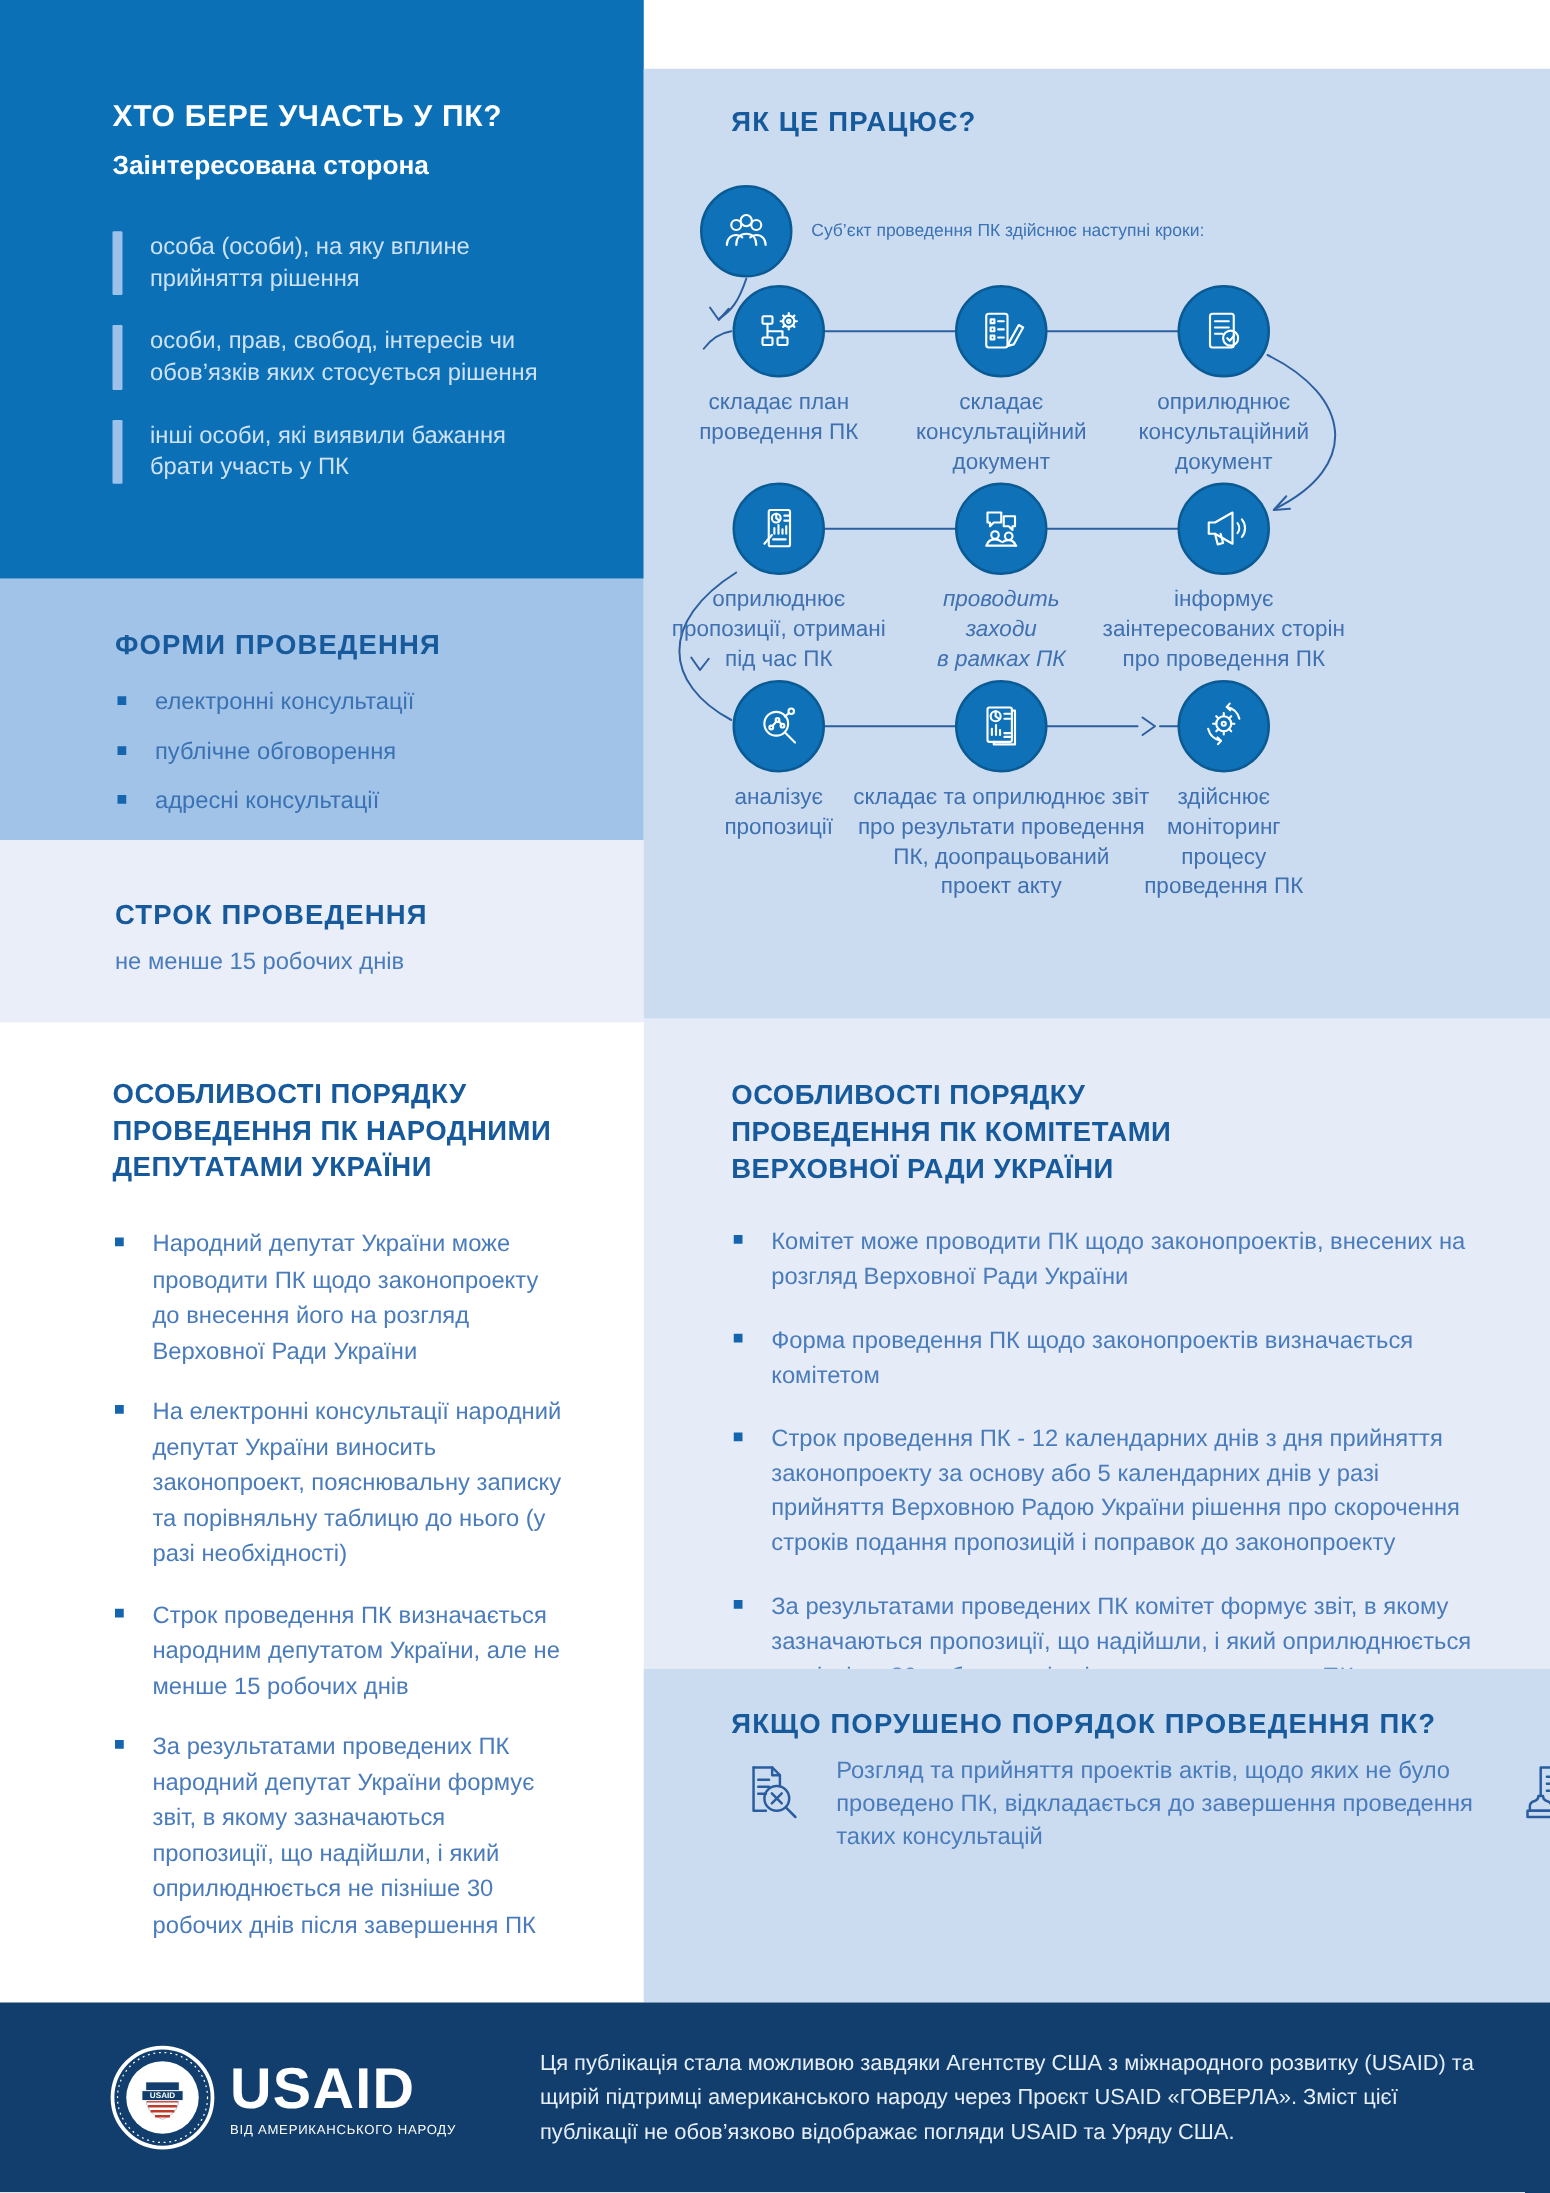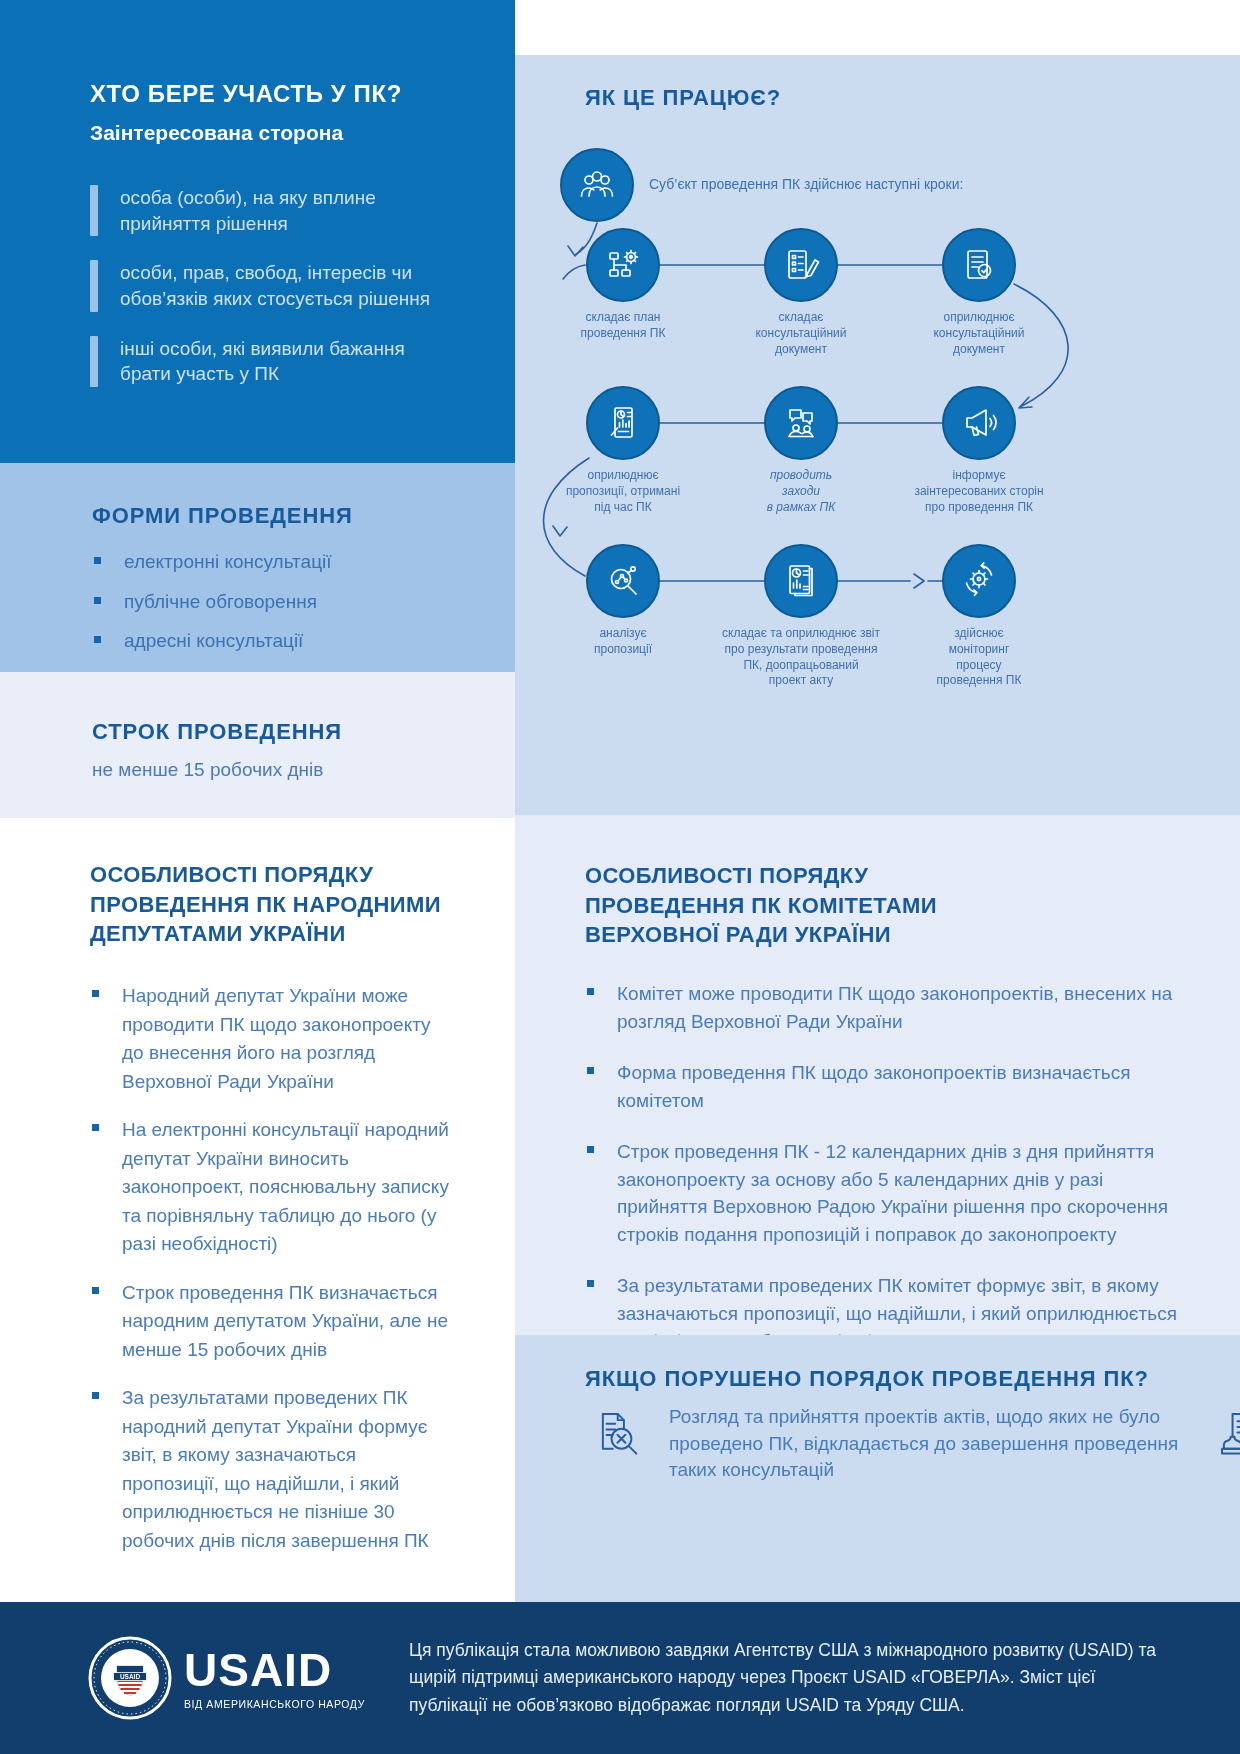--- a/index.html
+++ b/index.html
@@ -38,36 +38,36 @@
   .how-panel { position:absolute; left:515px; top:55px; width:725px; height:760px; background:#ccdcf0; }
   .how-title { position:absolute; left:70px; top:30px; }
   .connectors { position:absolute; left:0; top:0; z-index:0; }
   .subject-circle { position:absolute; left:45px; top:93px; }
   .how-intro { position:absolute; left:134px; top:121px; width:560px;
     color:#3a72b4; font-size:14px; }
   .step-circle { position:absolute; width:74px; height:74px; border-radius:50%;
     background:#0f72b8; border:2px solid #0a5a94; box-sizing:border-box;
     display:flex; align-items:center; justify-content:center; z-index:1; }
   .subject-circle .step-circle-inner, .step-circle svg { display:block; }
-  .step-label { position:absolute; text-align:center; color:#3f70b0; font-size:12px;
+  .step-label { position:absolute; text-align:center; color:#3f70b0; font-size:18px;
     line-height:1.32; white-space:pre-line; z-index:1; }
   
   .committee-section { position:absolute; left:515px; top:815px; width:725px; height:520px;
     background:#e5ecf8; padding:46px 40px 0 70px; box-sizing:border-box; }
   .committee-section .items-col { margin-top:30px; gap:24px; }
   .committee-section .bullet-text { width:582px; color:#4a7cbb; line-height:1.45; }
   .violation-panel { position:absolute; left:515px; top:1335px; width:725px; height:267px;
     background:#ccdcf0; padding:31px 40px 13px 70px; box-sizing:border-box; }
   .violation-items { margin-top:12px; display:flex; flex-direction:row; gap:17px; }
   .violation-item { display:flex; align-items:flex-start; }
   .violation-icon { flex:0 0 58px; margin-right:26px; }
   .violation-text { width:525px; color:#4a7cbb; font-size:19px; line-height:1.4; }
   
   .footer { position:absolute; left:0; top:1602px; width:1240px; height:152px;
-    background:#113e6d; display:flex; align-items:center; padding-left:88px; box-sizing:border-box; }
+    background:#113e6d; display:flex; align-items:center; padding-left:88px; box-sizing:border-box;gap:23px; }
   .usaid-logo { display:flex; align-items:center; }
   .usaid-wordmark { margin-left:12px; }
   .usaid-word { color:#ffffff; font-size:46px; font-weight:bold; letter-spacing:1px; line-height:1; }
   .usaid-sub { color:#ffffff; font-size:10.5px; letter-spacing:.6px; margin-top:5px; }
   .footer-text { margin-left:44px; width:748px; color:#e6eef8; font-size:17.5px; line-height:1.56; }
   svg.icon { display:block; }
 </style>
 </head>
 <body>
 

